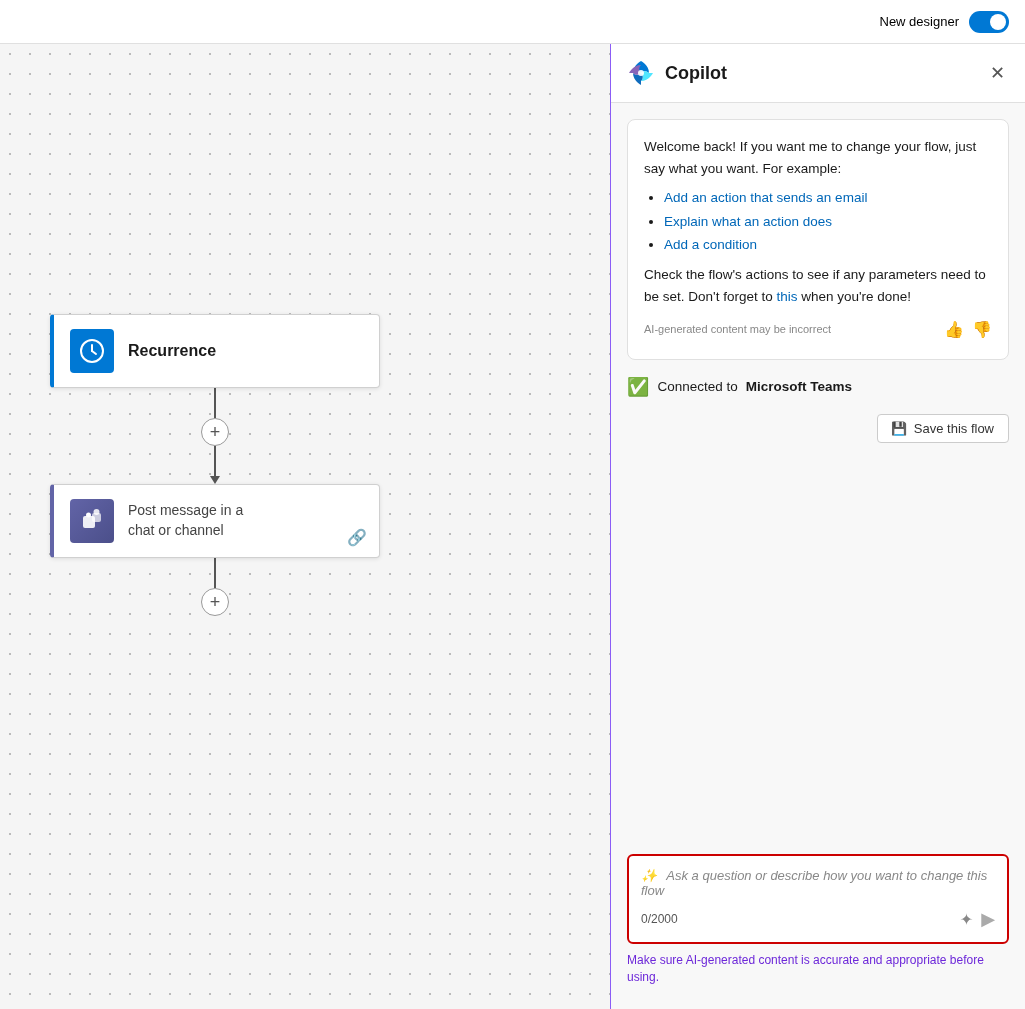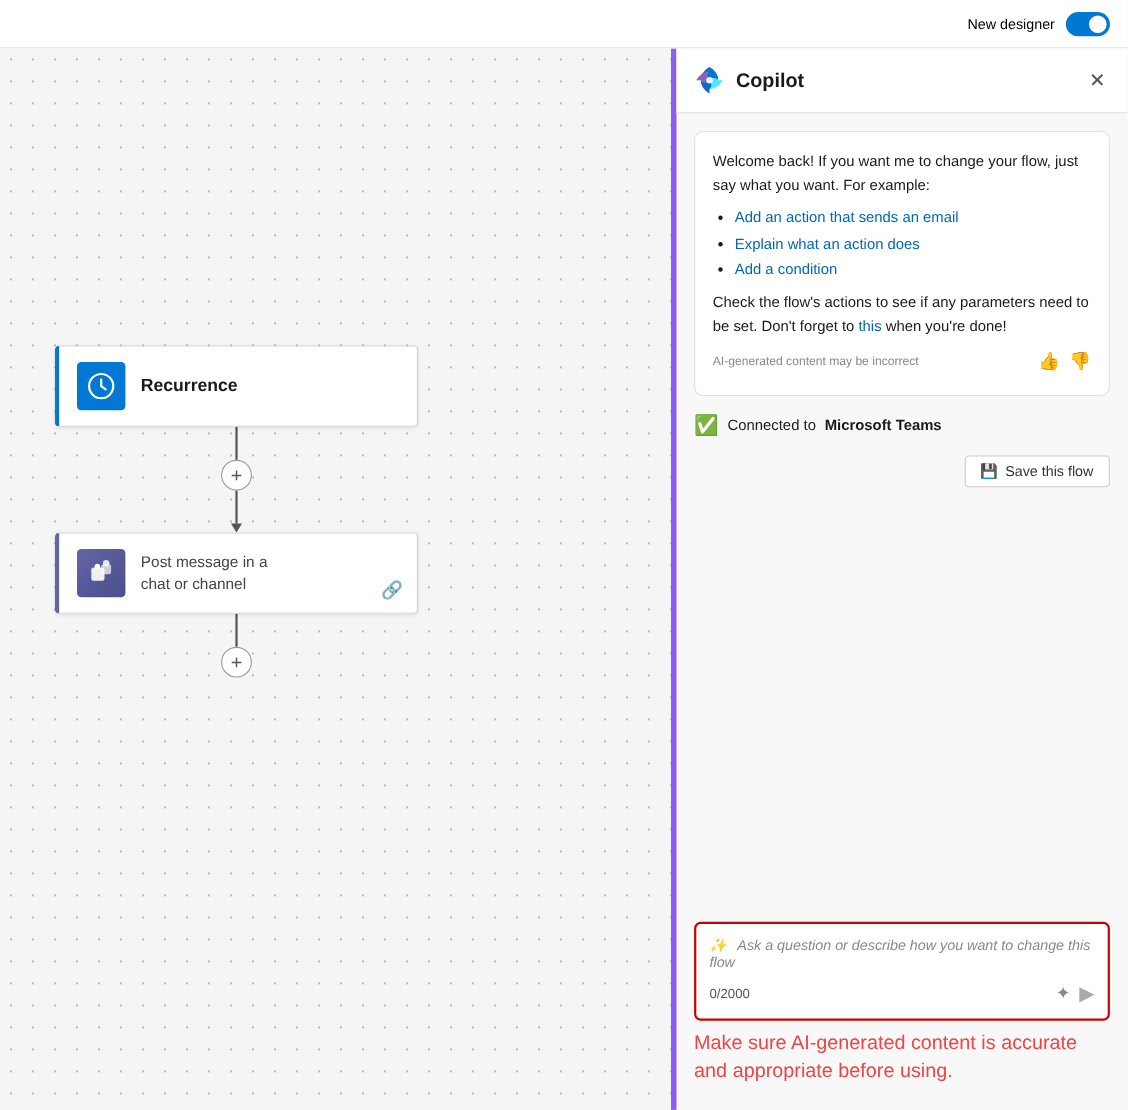--- a/index.html
+++ b/index.html
@@ -166,21 +166,21 @@
       border-left: 5px solid transparent;
       border-right: 5px solid transparent;
       border-top: 8px solid #555;
       margin-top: 0;
     }
 
     
     .copilot-panel {
       width: 415px;
       background: #f8f8f8;
-      border-left: 5px solid #8b5cf6;
+      border-left: 1px solid #8b5cf6;
       display: flex;
       flex-direction: column;
       height: 100%;
     }
 
     .copilot-header {
       display: flex;
       align-items: center;
       justify-content: space-between;
       padding: 14px 16px;
@@ -355,22 +355,22 @@
 
     .send-btn {
       background: none;
       border: none;
       cursor: pointer;
       color: #aaa;
       font-size: 18px;
     }
 
     .disclaimer-text {
-      font-size: 18px;
-      color: #ef4444;
+      font-size: 12px;
+      color: #6d28d9;
       margin-top: 8px;
       line-height: 1.4;
     }
 
     
     .copilot-svg {
       width: 28px;
       height: 28px;
     }
   </style>

